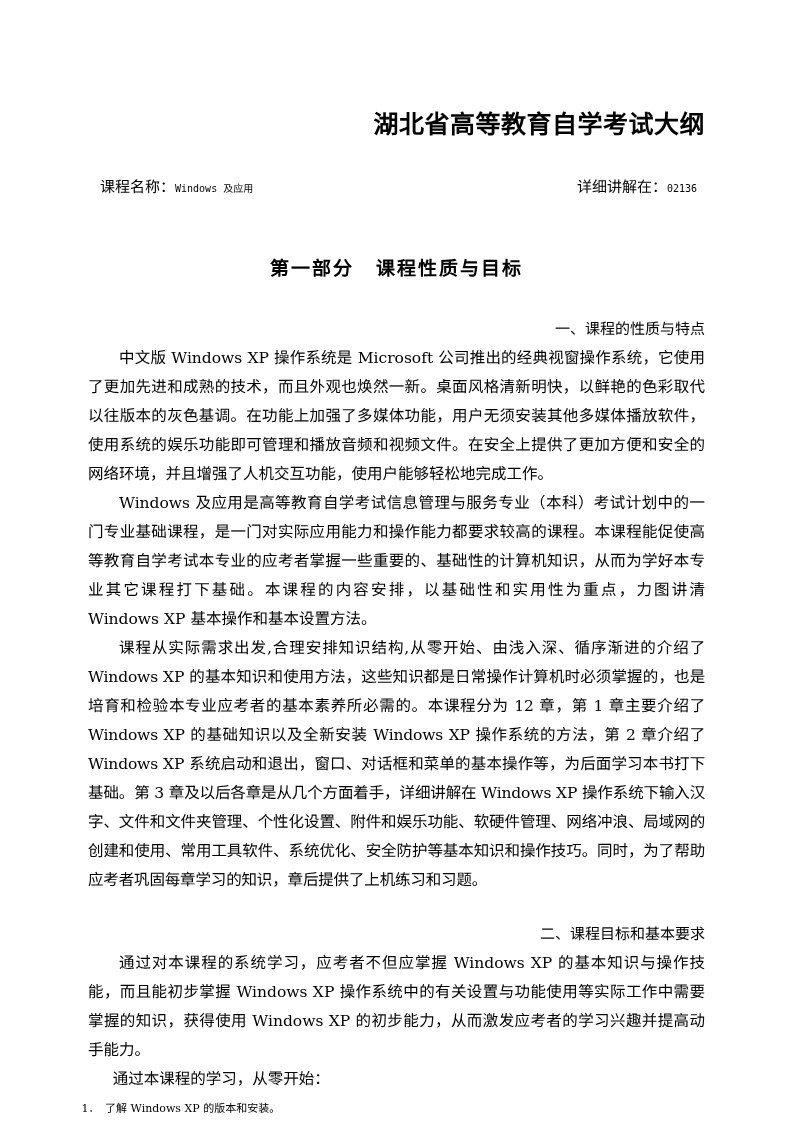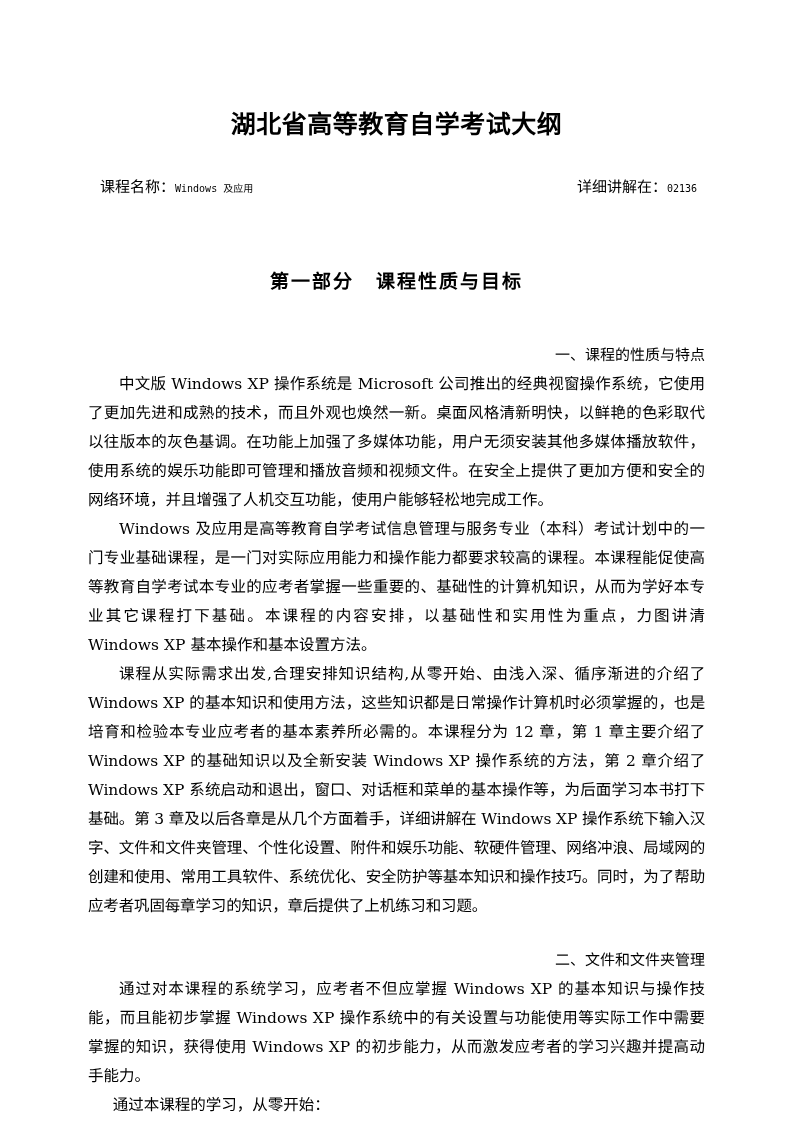--- a/index.html
+++ b/index.html
@@ -24,21 +24,21 @@
     position: absolute;
     left: 88px;
     top: 0;
     width: 617px;
   }
 
   
   .doc-title {
     margin: 0;
     padding-top: 108px;
-    text-align: center;
+    text-align: right;
     font-family: "DejaVu Sans", "Liberation Sans", sans-serif;
     font-weight: bold;
     font-size: 25px;
     line-height: 34px;
     letter-spacing: 0.5px;
   }
 
   
   .course-meta {
     display: flex;
@@ -49,21 +49,21 @@
     font-size: 15px;
     line-height: 24px;
   }
   .meta-mono {
     font-family: "DejaVu Sans Mono", "Liberation Mono", monospace;
     font-size: 10px;
   }
 
   
   .part-heading {
-    margin: 13px;
+    margin: 0;
     padding-top: 52px;
     text-align: center;
     font-family: "DejaVu Serif", "Liberation Serif", serif;
     font-weight: bold;
     font-size: 19px;
     line-height: 30px;
     letter-spacing: 2px;
   }
   .part-heading .gap { display: inline-block; width: 22px; }
 
@@ -134,21 +134,21 @@
     </h2>
 
     <h3 class="section-heading section-one">一、课程的性质与特点</h3>
 
     <p class="body">中文版 Windows XP 操作系统是 Microsoft 公司推出的经典视窗操作系统，它使用了更加先进和成熟的技术，而且外观也焕然一新。桌面风格清新明快，以鲜艳的色彩取代以往版本的灰色基调。在功能上加强了多媒体功能，用户无须安装其他多媒体播放软件，使用系统的娱乐功能即可管理和播放音频和视频文件。在安全上提供了更加方便和安全的网络环境，并且增强了人机交互功能，使用户能够轻松地完成工作。</p>
 
     <p class="body">Windows 及应用是高等教育自学考试信息管理与服务专业（本科）考试计划中的一门专业基础课程，是一门对实际应用能力和操作能力都要求较高的课程。本课程能促使高等教育自学考试本专业的应考者掌握一些重要的、基础性的计算机知识，从而为学好本专业其它课程打下基础。本课程的内容安排，以基础性和实用性为重点，力图讲清 Windows XP 基本操作和基本设置方法。</p>
 
     <p class="body tight">课程从实际需求出发,合理安排知识结构,从零开始、由浅入深、循序渐进的介绍了 Windows XP 的基本知识和使用方法，这些知识都是日常操作计算机时必须掌握的，也是培育和检验本专业应考者的基本素养所必需的。本课程分为 12 章，第 1 章主要介绍了 Windows XP 的基础知识以及全新安装 Windows XP 操作系统的方法，第 2 章介绍了 Windows XP 系统启动和退出，窗口、对话框和菜单的基本操作等，为后面学习本书打下基础。第 3 章及以后各章是从几个方面着手，详细讲解在 Windows XP 操作系统下输入汉字、文件和文件夹管理、个性化设置、附件和娱乐功能、软硬件管理、网络冲浪、局域网的创建和使用、常用工具软件、系统优化、安全防护等基本知识和操作技巧。同时，为了帮助应考者巩固每章学习的知识，章后提供了上机练习和习题。</p>
 
-    <h3 class="section-heading section-two">二、文件和文件夹管理</h3>
+    <h3 class="section-heading section-two">二、课程目标和基本要求</h3>
 
     <p class="body">通过对本课程的系统学习，应考者不但应掌握 Windows XP 的基本知识与操作技能，而且能初步掌握 Windows XP 操作系统中的有关设置与功能使用等实际工作中需要掌握的知识，获得使用 Windows XP 的初步能力，从而激发应考者的学习兴趣并提高动手能力。</p>
 
     <p class="lead-in">通过本课程的学习，从零开始：</p>
 
     <ol class="req-list">
       <li><span class="num">1．</span><span>了解 Windows XP 的版本和安装。</span></li>
       <li><span class="num">2．</span></li>
 
     </ol>

